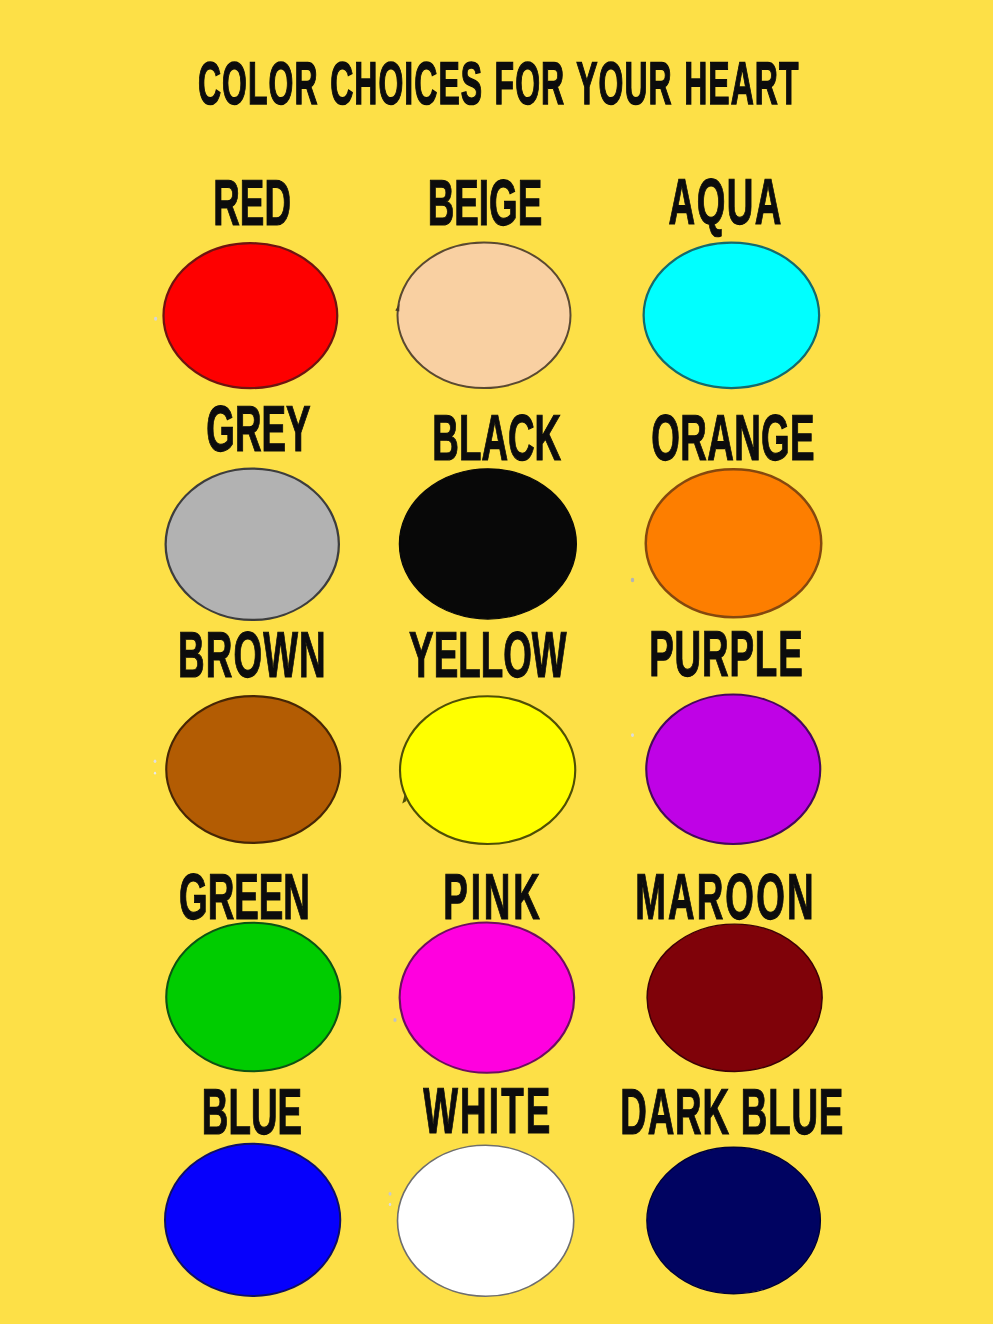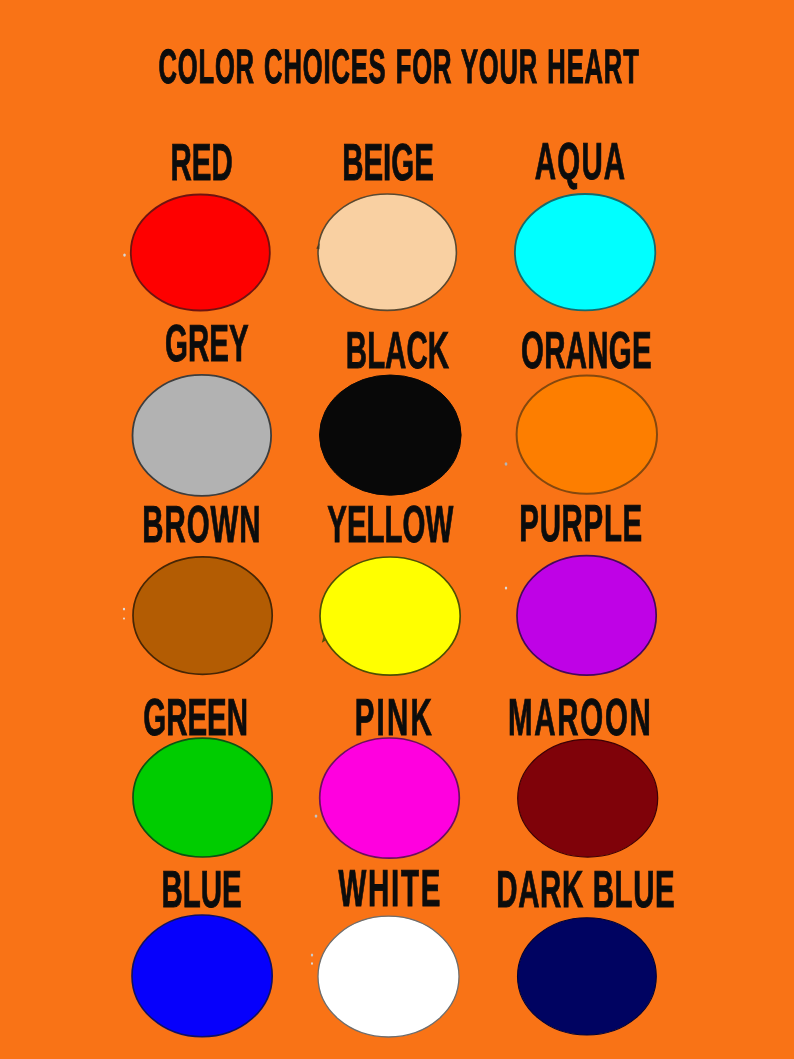--- a/index.html
+++ b/index.html
@@ -28,21 +28,21 @@
     font-family:"Liberation Sans",sans-serif;font-weight:bold;
     fill:#0c0c0c;stroke:#0c0c0c;stroke-width:0.9;
     paint-order:stroke fill;
     letter-spacing:1.2px;
   }
   .swatch-shape{stroke-linejoin:round;}
 </style>
 </head>
 <body>
 
-<div id="sheet" style="background: #f97316;">
+<div id="sheet" style="background: #fde047;">
 
   <svg id="title-wrap" width="794" height="110" viewBox="0 0 794 110">
     <text id="title-text" x="399" y="83" font-size="48.2" text-anchor="middle" transform="translate(399,0) scale(0.5305,1) translate(-399,0)" style="fill: rgb(12, 12, 12); stroke: rgb(12, 12, 12);">COLOR CHOICES FOR YOUR HEART</text>
   </svg>
 
   <svg id="grid" width="794" height="1059" viewBox="0 0 794 1059">
     <g class="swatch-cell">
       <text class="swatch-label" x="201.7" y="179.9" font-size="52" text-anchor="middle" style="letter-spacing: 0px; fill: rgb(12, 12, 12); stroke: rgb(12, 12, 12);" transform="translate(201.7,0) scale(0.5665,1) translate(-201.7,0)">RED</text>
       <ellipse class="swatch-shape" cx="200.3" cy="252.5" rx="69.5" ry="58.0" fill="#fe0000" stroke="#6e1410" stroke-width="1.8"></ellipse>
     </g>

